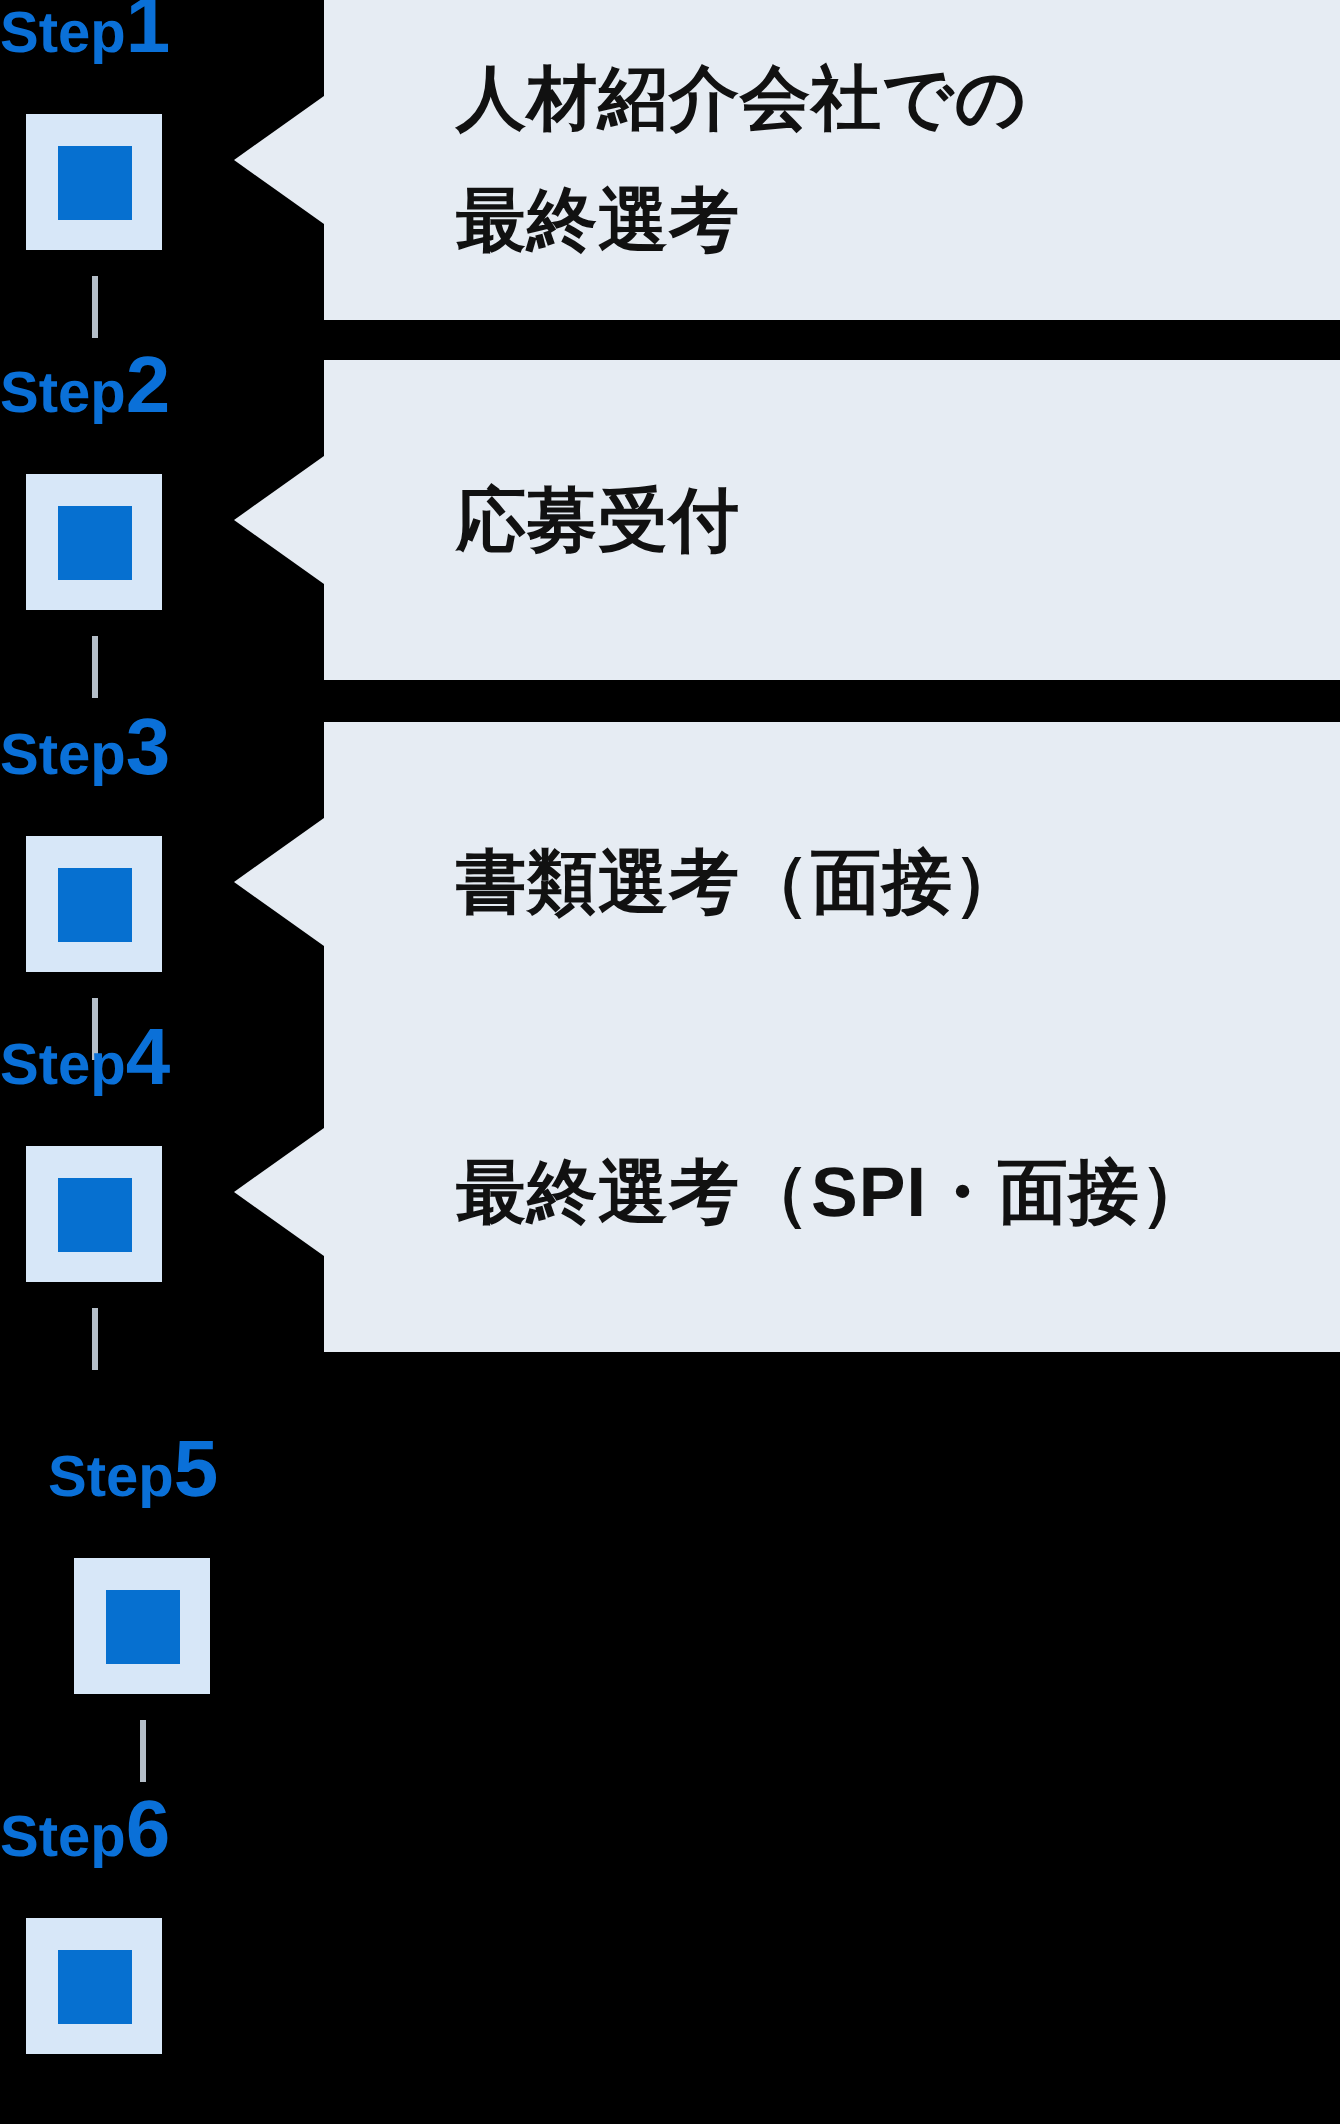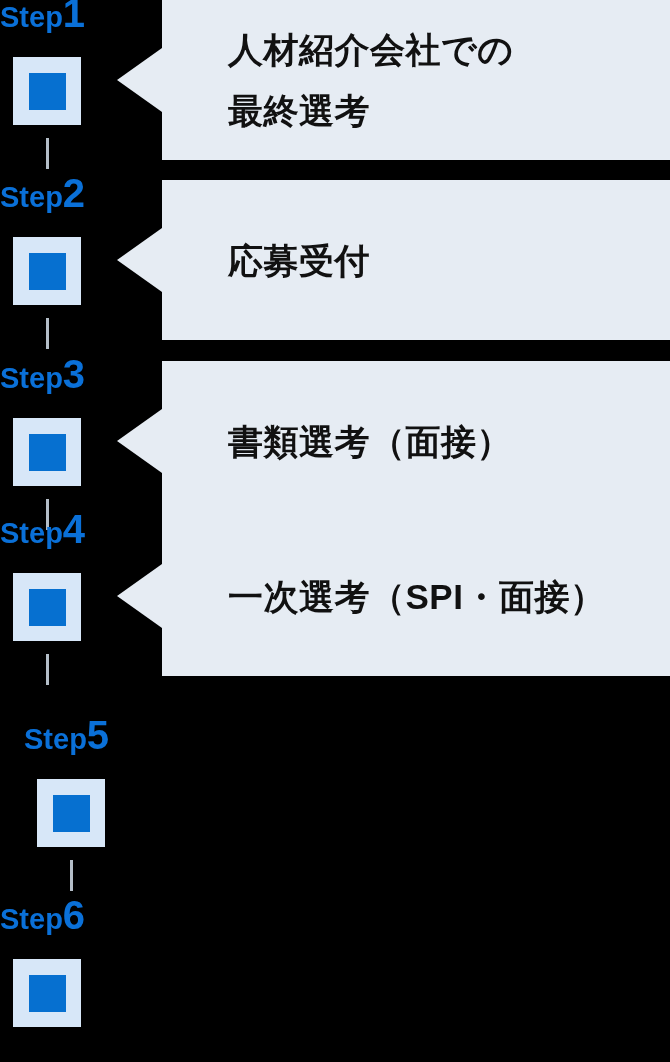--- a/index.html
+++ b/index.html
@@ -147,21 +147,21 @@
   </div>
 
   <div class="step-row">
     <div class="step-label"><span>Step</span><span class="step-num">4</span></div>
     <div class="marker">
         <div class="marker-inner"></div>
       </div>
     <div class="connector"></div>
     <div class="step-box">
       <div class="step-title">
-        <div>一次選考（SPI・面接）</div>
+        <div>最終選考（SPI・面接）</div>
       </div>
     </div>
   </div>
 
   <div class="step-row">
     <div class="step-label"><span>Step</span><span class="step-num">5</span></div>
     <div class="marker">
         <div class="marker-inner"></div>
       </div>
     <div class="connector"></div>

